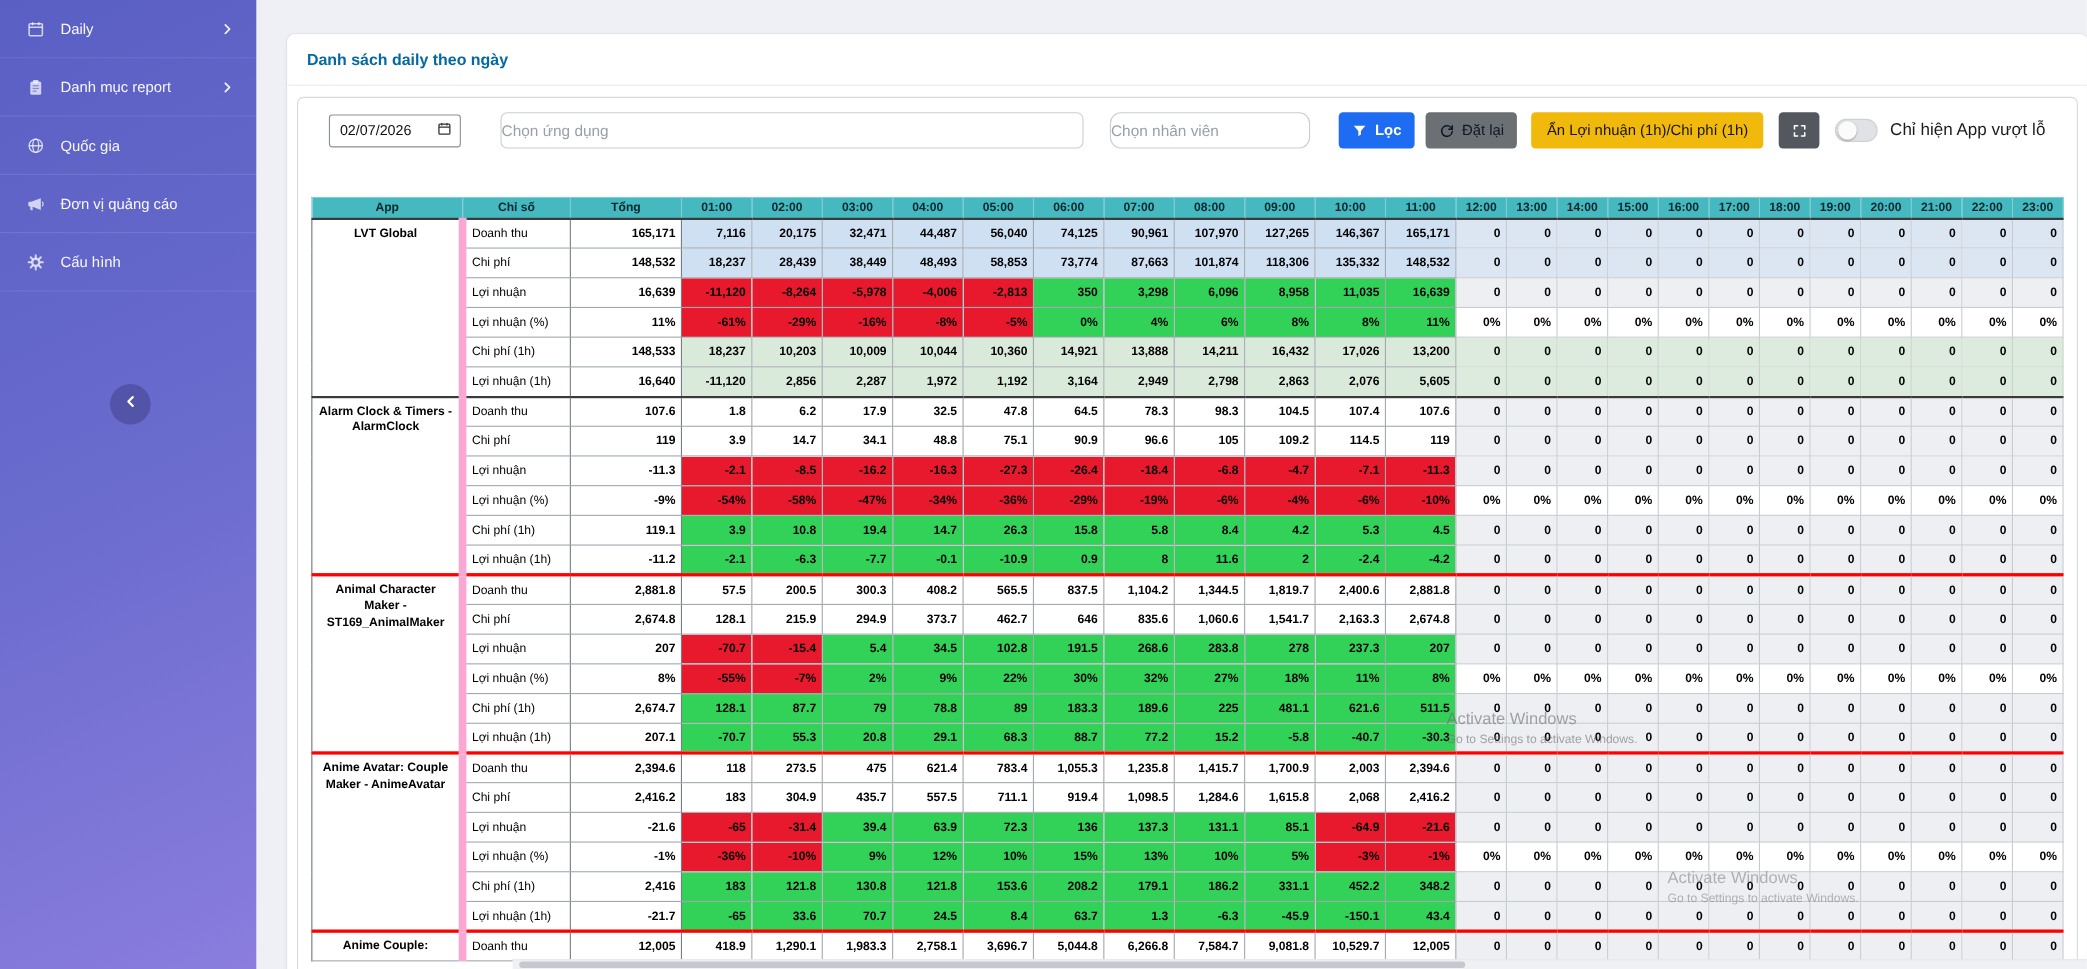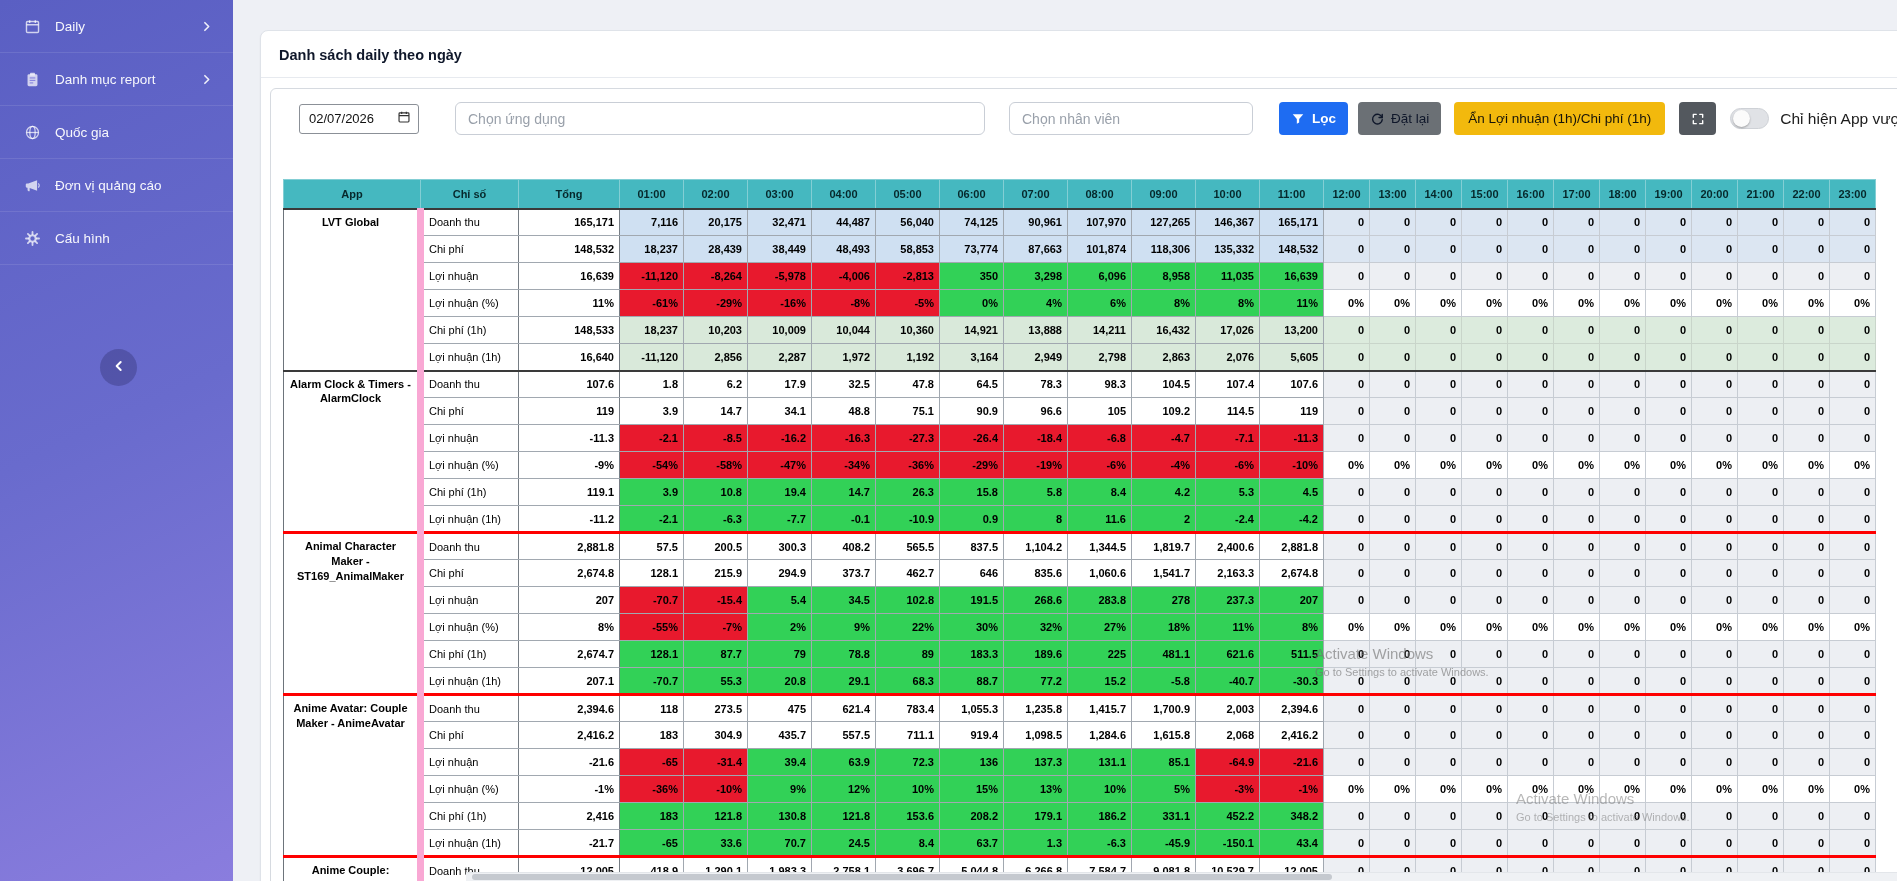--- a/index.html
+++ b/index.html
@@ -37,44 +37,44 @@
 
   
   .main { flex:1; position:relative; }
   .card {
     margin:30px 8px 0 27px; background:#fff;
     border:1px solid #dfe3e9; border-radius:8px;
     box-shadow:0 1px 2px rgba(0,0,0,.05);
     height:1100px;
   }
   .card-header { padding:15px 18px 13px 18px; border-bottom:1px solid #e7eaef; }
-  .card-title { color:#0f172a; font-size:14.5px; font-weight:bold; }
+  .card-title { color:#0369a1; font-size:14.5px; font-weight:bold; }
   .card-body { padding:10px 6px 0 6px; }
   .panel {
     border:1px solid #d6dae0; border-radius:6px;
     margin-left:3px; margin-right:3px; padding:10px 12px 20px 12px;
     min-height:1000px; background:#fff;
   }
 
   
   .filters { display:flex; align-items:center; margin:3px 0 0 16px; }
   .date-field {
     width:120px; height:30px; border:1px solid #8b9097; border-radius:3px;
     display:flex; align-items:center; justify-content:space-between;
     padding:0 7px 0 9px; font-size:13px; color:#111; background:#fff; cursor:pointer;
   }
   .date-field svg { width:14px; height:14px; color:#333; }
   .text-input {
     height:33px; border:1px solid #c9ced6; border-radius:6px;
-    padding:0 12px; font-size:14px; color:#222; background:#fff; outline:none;
+    padding:0 0; font-size:14px; color:#222; background:#fff; outline:none;
     font-family:"Liberation Sans", sans-serif;
   }
   .text-input::placeholder { color:#99a0aa; }
   .inp-app { width:530px; margin-left:36px; }
-  .inp-staff { width:244px; margin-left:24px; }
+  .inp-staff { width:182px; margin-left:24px;border-radius:10px; }
   .btn {
     height:33px; border:none; border-radius:4px; cursor:pointer;
     display:inline-flex; align-items:center; gap:7px; padding:0 12px;
     font-size:13.5px; font-family:"Liberation Sans", sans-serif; white-space:nowrap;
   }
   .btn svg { width:14px; height:14px; display:block; }
   .btn-loc   { background:#1e6cf2; color:#fff; margin-left:26px; font-weight:bold;align-items:center; }
   .btn-reset { background:#6b7075; color:#0f172a; margin-left:10px; }
   .btn-warn  { background:#f2b90d; color:#15130a; margin-left:13px; padding:0 14px; }
   .btn-fs    { background:#53585e; color:#fff; margin-left:14px; width:37px; justify-content:center; padding:0; }
@@ -86,21 +86,21 @@
     width:17px; height:17px; border-radius:50%; background:#fbfbfb;
     position:absolute; top:1px; left:2px; box-shadow:0 1px 2px rgba(0,0,0,.3);
   }
   .switch-label { font-size:15.5px; color:#1c1c1c; margin-left:11px; white-space:nowrap; }
 
   
   .table-wrap { margin-top:44px; }
   table { border-collapse:collapse; table-layout:fixed; width:1592px; }
   thead th {
     background:#45b8c0; color:#06282b; font-weight:bold; font-size:11px;
-    height:29px; border:1px solid #83ced4; padding:0 2px;
+    height:19px; border:1px solid #83ced4; padding:0 2px;
   }
   tbody td {
     height:27px; border:1px solid #a1a8b0; padding:0 5px;
     font-size:11px; color:#000; background:#fff; overflow:hidden; white-space:nowrap;
   }
   td.app-cell {
     vertical-align:top; text-align:center; font-weight:bold;
     padding-top:5px; line-height:1.35; white-space:normal;
     border-left:1px solid #6d747b; border-right:7px solid #f9a8d4;
   }

